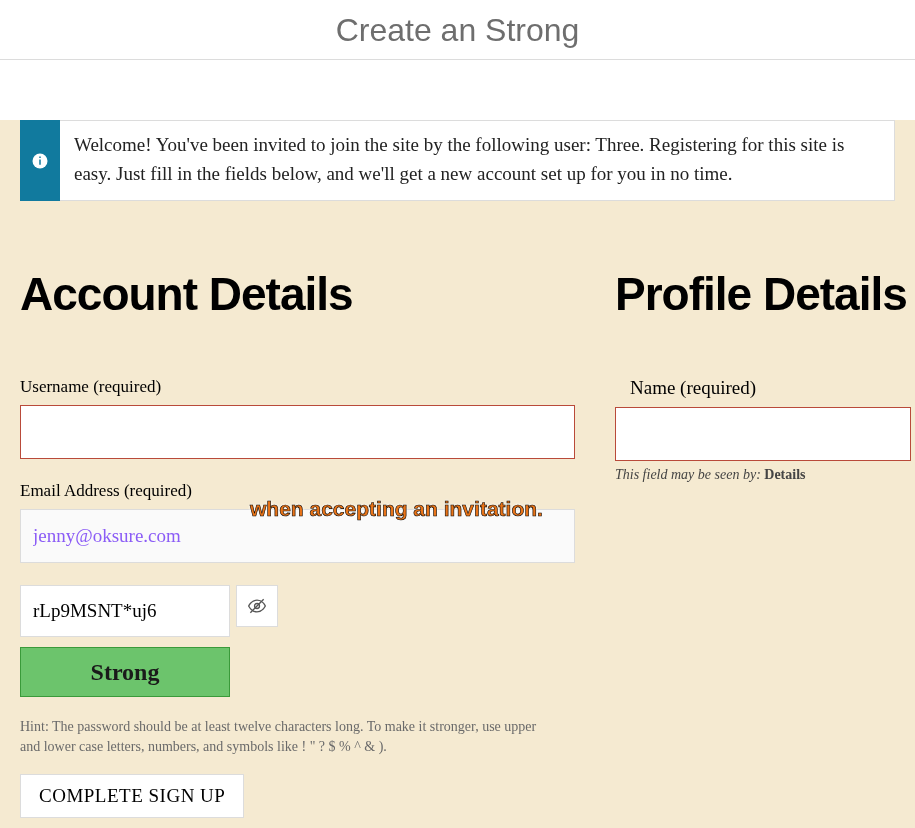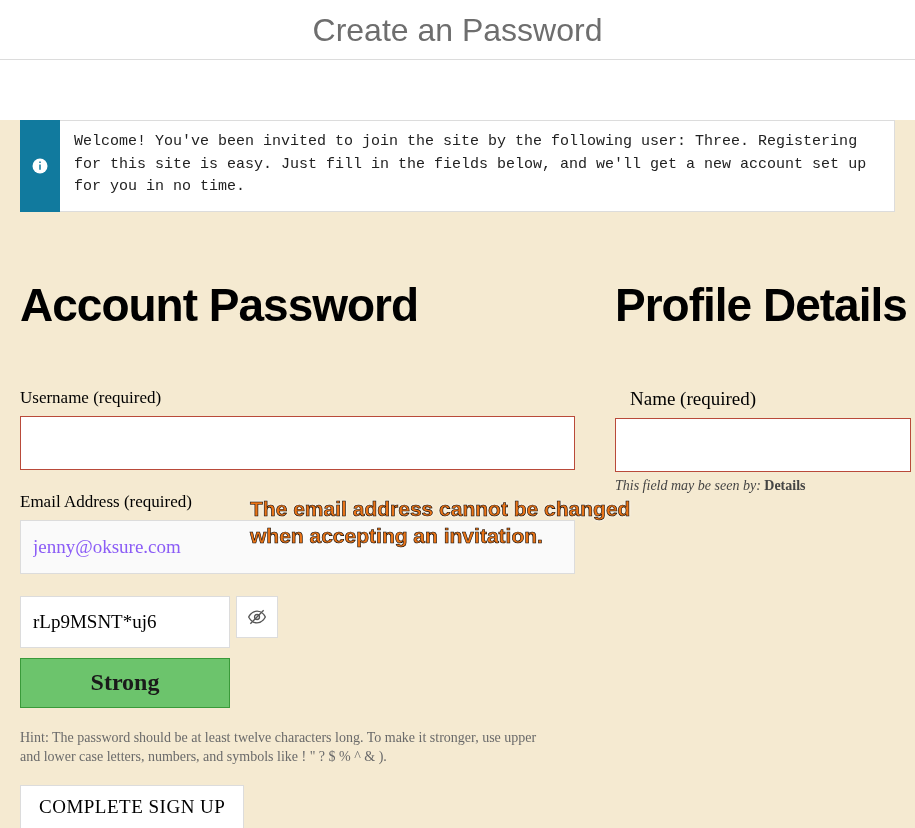--- a/index.html
+++ b/index.html
@@ -30,24 +30,23 @@
     justify-content: center;
     border: 1px solid #117a9e;
   }
   .info-icon svg { width: 18px; height: 18px; }
   .info-text {
     flex: 1;
     background: #fff;
     border: 1px solid #dcdcdc;
     border-left: none;
     padding: 10px 14px 12px;
-    font-size: 15px;
+    font-size: 19px;
     line-height: 1.5;
     color: #222;
-    font-family: Liberation Mono, monospace;
   }
   .columns {
     display: flex;
     margin-top: 70px;
     gap: 40px;
   }
   .col-left { flex: 0 0 555px; }
   .col-right { flex: 1; }
   .section-title {
     font-family: "Helvetica Neue", Helvetica, Arial, sans-serif;
@@ -153,37 +152,37 @@
     -webkit-text-stroke: 0.6px #000;
     text-shadow: 0 0 3px rgba(255,255,255,0.9), 0 0 3px rgba(255,255,255,0.9);
     line-height: 1.3;
   }
   .page-container { position: relative; }
 </style>
 </head>
 <body>
 
 <div class="page-container">
-  <h1 class="page-title">Create an Password</h1>
+  <h1 class="page-title">Create an Strong</h1>
 
   <div class="body-wrap">
     <div class="info-box">
       <div class="info-icon">
         <svg viewBox="0 0 24 24" fill="none">
           <circle cx="12" cy="12" r="10" fill="#fff"></circle>
           <rect x="11" y="10" width="2" height="7" fill="#117a9e"></rect>
           <rect x="11" y="6" width="2" height="2" fill="#117a9e"></rect>
         </svg>
       </div>
       <div class="info-text">Welcome! You've been invited to join the site by the following user: Three. Registering for this site is easy. Just fill in the fields below, and we'll get a new account set up for you in no time.</div>
     </div>
 
     <div class="columns">
       <div class="col-left">
-        <h2 class="section-title">Account Password</h2>
+        <h2 class="section-title">Account Details</h2>
 
         <div class="field">
           <label class="field-label">Username (required)</label>
           <input type="text" class="text-input" value="" style="">
         </div>
 
         <div class="field">
           <label class="field-label">Email Address (required)</label>
           <input type="text" class="email-input" readonly="" value="jenny@oksure.com" style="">
         </div>
@@ -213,16 +212,15 @@
         </div>
         <input type="text" class="text-input" style="width: 296px;" value="">
         <p class="vis-note">
           <span>This field may be seen by: </span><span class="everyone">Details</span>
         </p>
       </div>
     </div>
   </div>
 
   <div class="overlay-text" style="left:250px; top:495px;">
-    <div>The email address cannot be changed</div>
     <div>when accepting an invitation.</div>
   </div>
 </div>
 
 </body></html>

